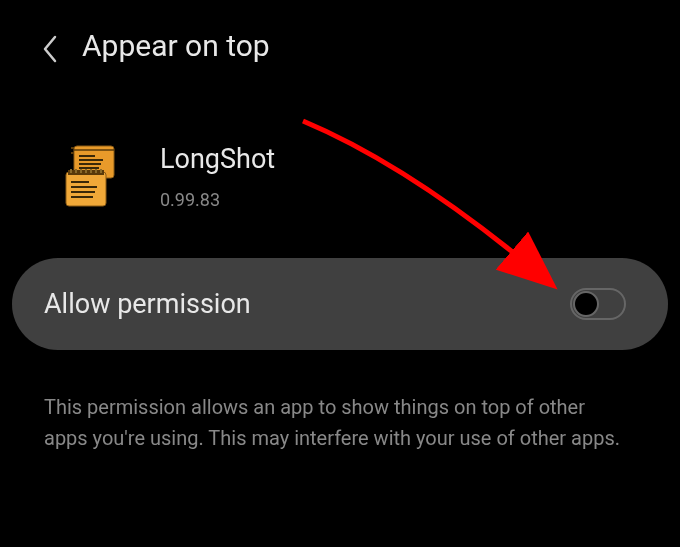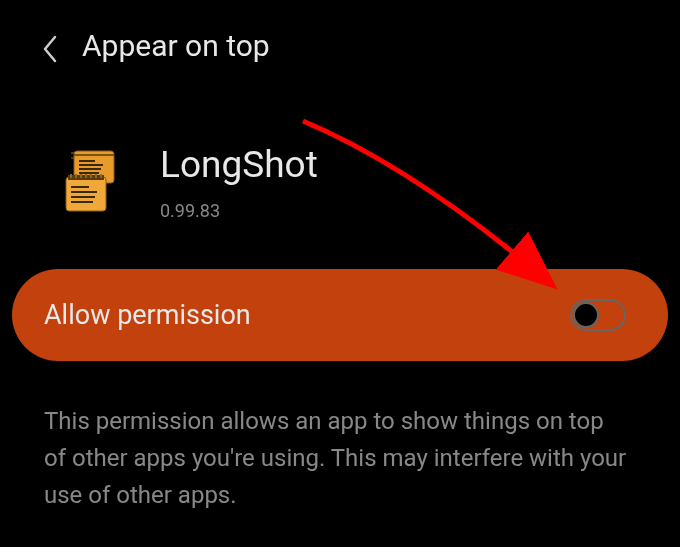--- a/index.html
+++ b/index.html
@@ -41,32 +41,32 @@
       align-items: center;
       padding: 60px 20px 30px 60px;
       gap: 40px;
     }
     .app-icon {
       width: 60px;
       height: 66px;
       position: relative;
     }
     .app-name {
-      font-size: 37px;
+      font-size: 27px;
       font-weight: 400;
       color: #e8e8e8;
     }
     .app-version {
       font-size: 18px;
       color: #888888;
       margin-top: 14px;
     }
     .permission-row {
       margin: 18px 12px 0 12px;
-      background: #c2410c;
+      background: #404040;
       border-radius: 46px;
       padding: 30px 42px 30px 32px;
       display: flex;
       align-items: center;
       justify-content: space-between;
     }
     .permission-label {
       font-size: 27px;
       font-weight: 400;
       color: #e8e8e8;
@@ -84,21 +84,21 @@
       width: 26px;
       height: 26px;
       border: 2px solid #666666;
       border-radius: 50%;
       background: #000000;
       left: 1px;
       top: 1px;
     }
     .description {
       padding: 42px 50px 20px 44px;
-      font-size: 24px;
+      font-size: 20px;
       line-height: 1.55;
       color: #888888;
     }
     .arrow-annotation {
       position: absolute;
       top: 113px;
       left: 295px;
       pointer-events: none;
     }
   </style>

